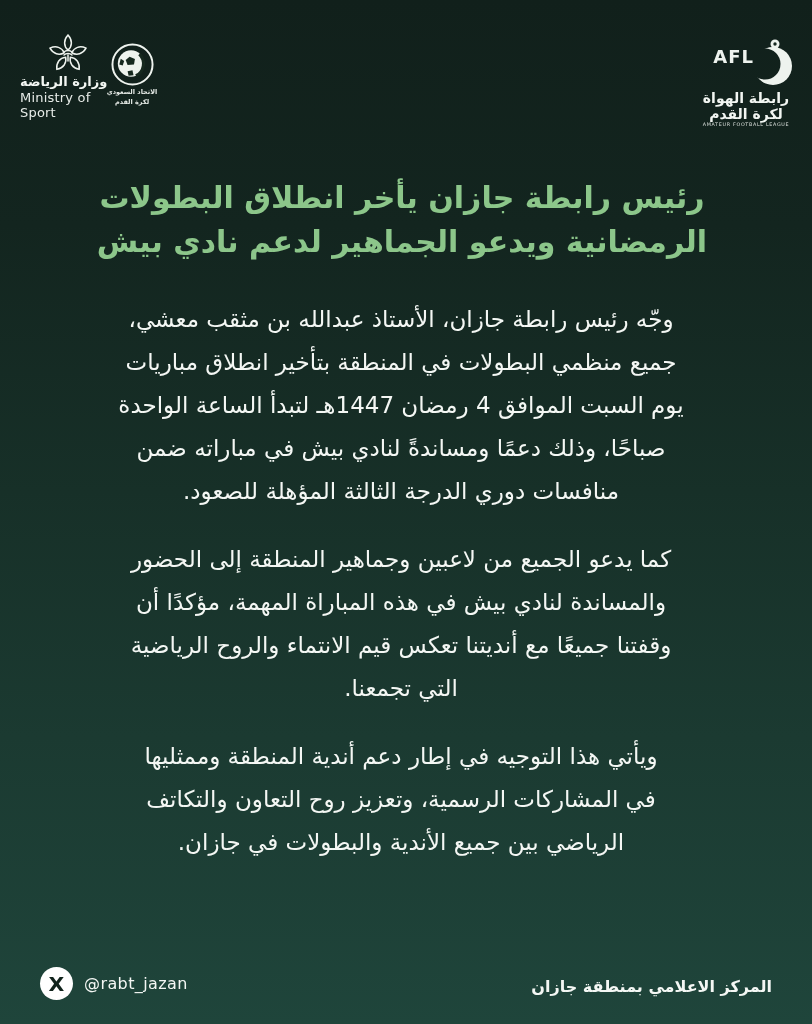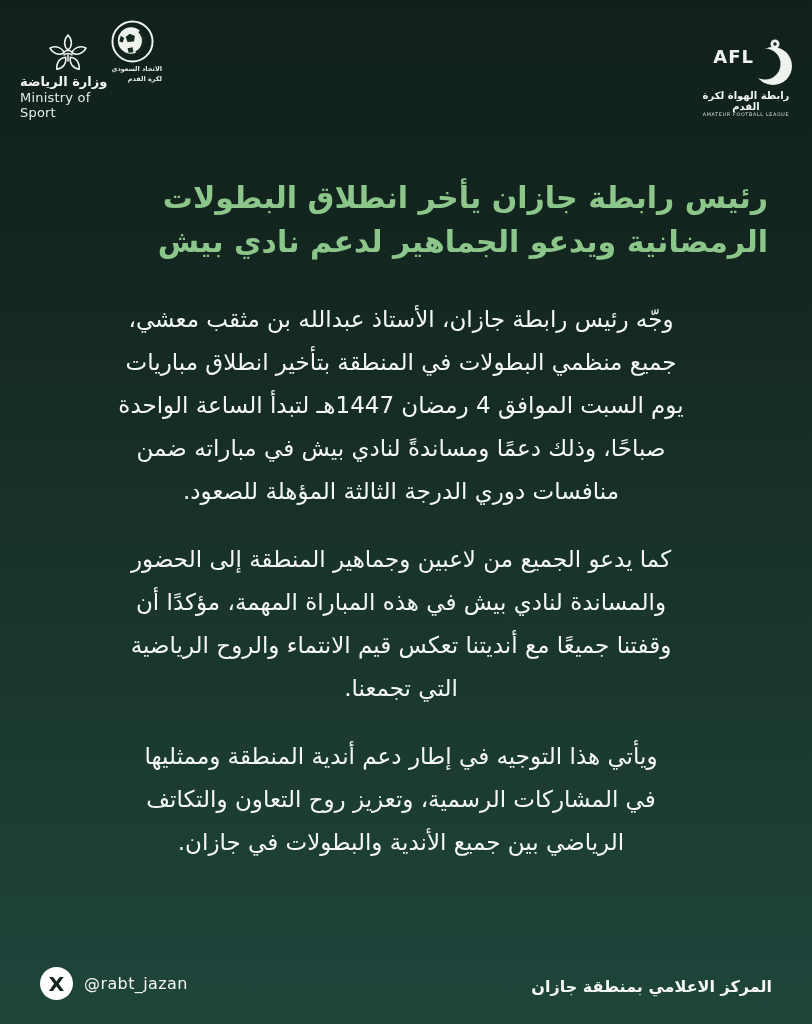--- a/index.html
+++ b/index.html
@@ -10,37 +10,37 @@
     position:relative; width:812px; height:1024px; overflow:hidden;
     background:linear-gradient(180deg,#11201b 0%,#13251f 22%,#173028 48%,#1b3a31 72%,#1f453b 100%);
     color:#f2f6f2;
   }
 
   
   .ministry{ position:absolute; top:32px; left:20px; width:96px; text-align:left; }
   .ministry .ar{ font-size:13px; font-weight:bold; line-height:1.25; direction:rtl; }
   .ministry .en{ font-size:13px; letter-spacing:.2px; opacity:.95; }
 
-  .saff{ position:absolute; top:19px; left:102px; width:60px; }
+  .saff{ position:absolute; top:42px; left:102px; width:60px; text-align:center; }
   .saff .txt{ font-size:6.5px; font-weight:bold; line-height:1.6; white-space:pre-line; direction:rtl; opacity:.95; }
 
   .afl{ position:absolute; top:36px; right:14px; width:104px; text-align:center; }
   .afl-mark{ position:relative; height:52px; }
   .afl-acronym{
     position:absolute; right:44px; top:12px; font-size:18px; font-weight:bold;
     letter-spacing:1px; color:#eef3ee; line-height:1;
   }
   .afl-crescent{ position:absolute; right:2px; top:2px; }
-  .afl .ar{ font-size:10px; font-weight:bold; direction:rtl; margin-top:2px;text-align:center; }
+  .afl .ar{ font-size:14px; font-weight:bold; direction:rtl; margin-top:2px;text-align:center; }
   .afl .en{ font-size:4.8px; letter-spacing:.7px; opacity:.9; }
 
   
   .title{
     position:absolute; top:176px; right:44px; left:36px;
-    direction:rtl; text-align:right;
+    direction:rtl; text-align:center;
     color:#8cc68a; font-size:30px; font-weight:bold;
     line-height:44px; white-space:pre-line;
   }
 
   .bodytext{
     position:absolute; top:298px; right:44px; left:34px;
     direction:rtl; text-align:center;
     font-size:23px; line-height:43px; color:#f4f7f4;
   }
   .bodytext p{ white-space:pre-line; margin-bottom:25px; }

